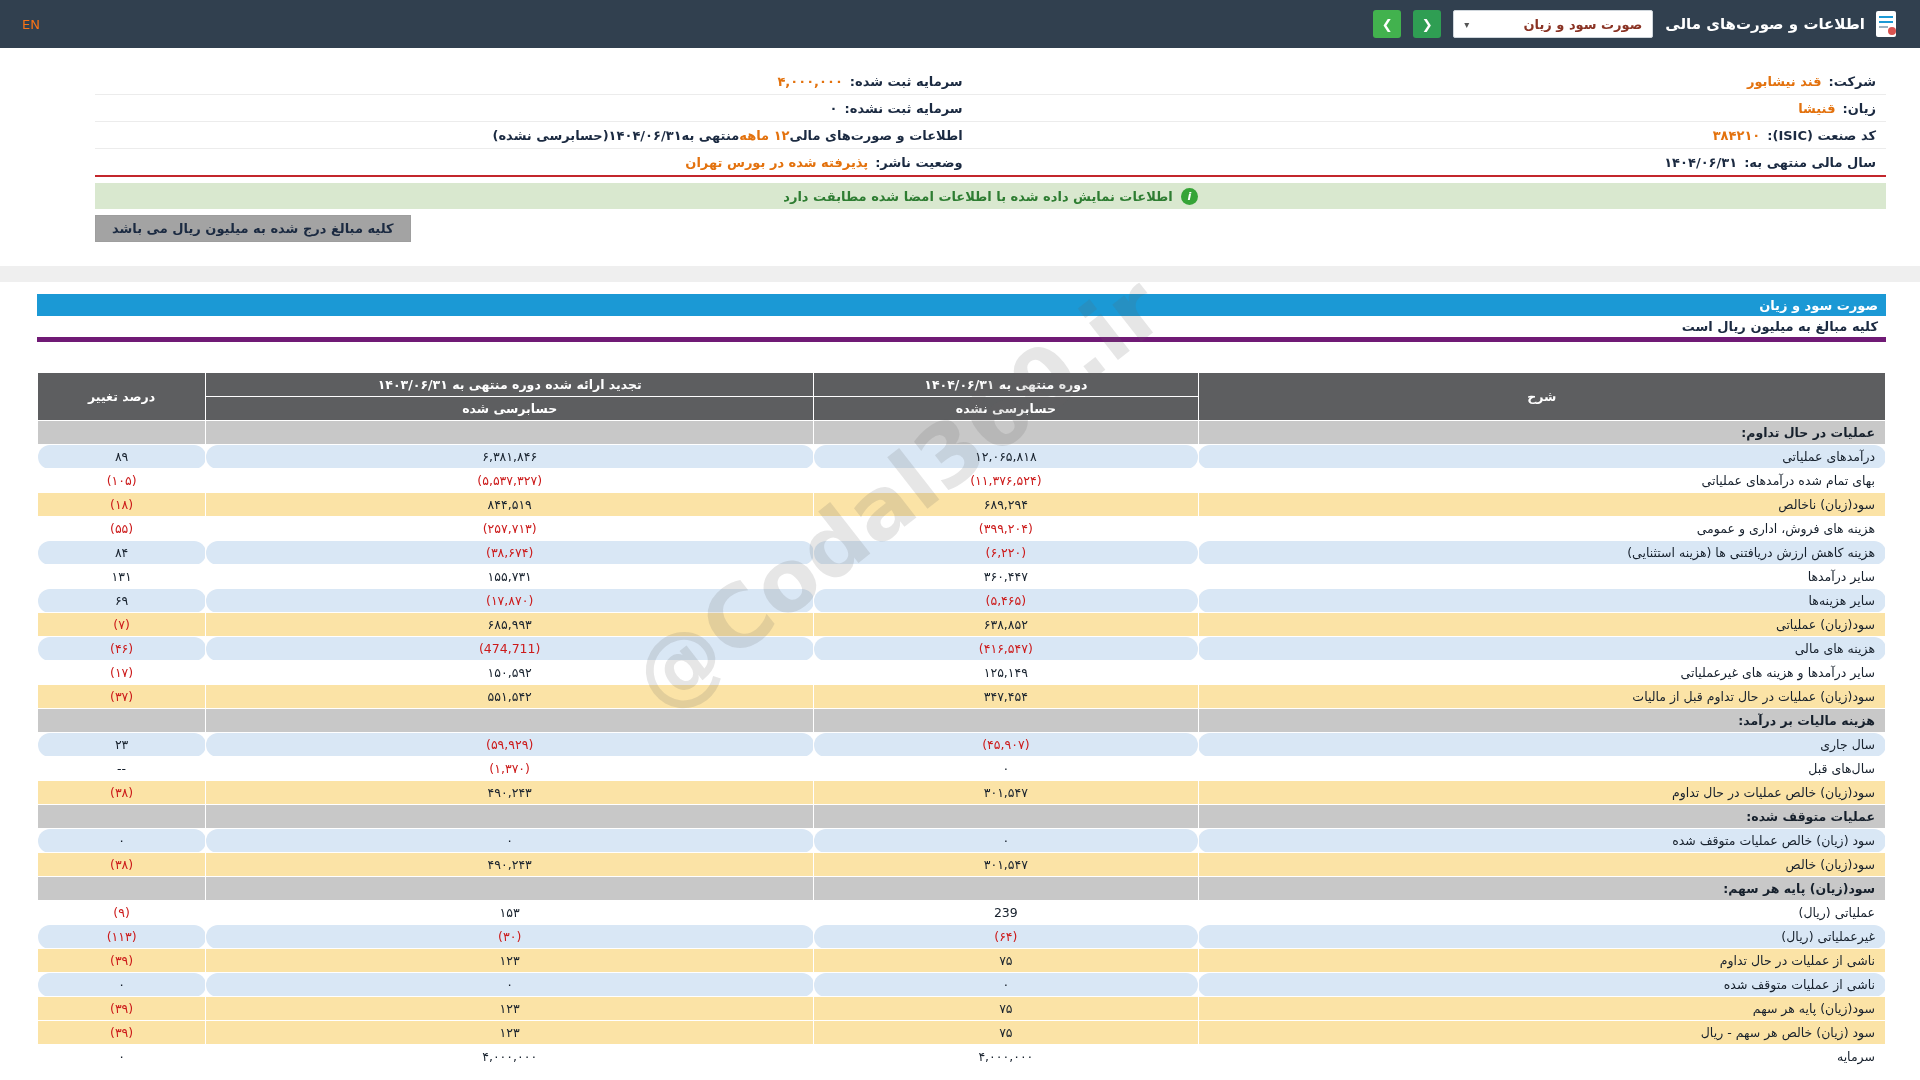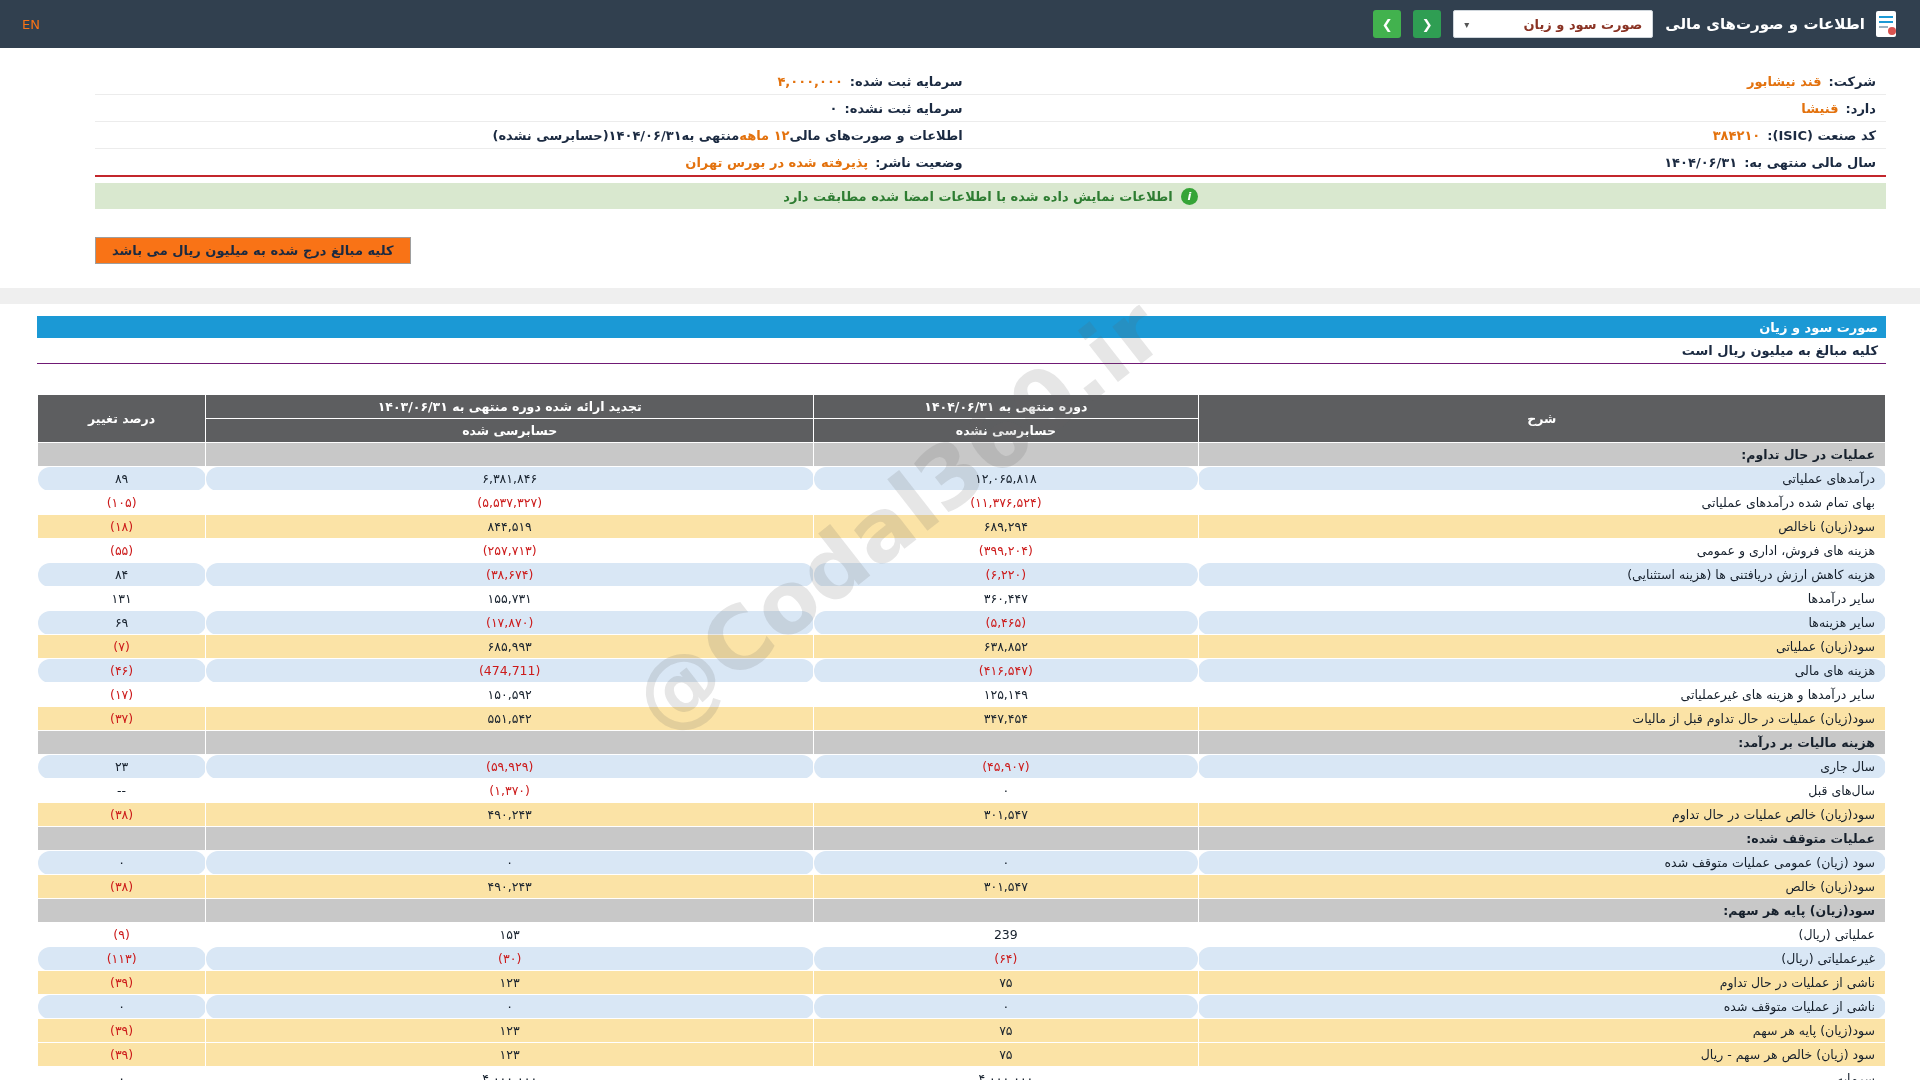--- a/index.html
+++ b/index.html
@@ -54,38 +54,38 @@
     font-size: 13px; font-weight: bold;
   }
   .info-icon {
     width: 17px; height: 17px; border-radius: 50%; background: #35a437; color: #fff;
     display: flex; align-items: center; justify-content: center;
     font-size: 11px; font-weight: bold; font-style: italic; flex: 0 0 auto;
   }
 
   
   .note-box {
-    margin-top: 28px; margin-inline-start: auto; width: fit-content;
-    border: 1px solid #9e9e9e; background: #f97316; padding: 5px 16px;
+    margin-top: 6px; margin-inline-start: auto; width: fit-content;
+    border: 1px solid #9e9e9e; background: #a3a3a3; padding: 5px 16px;
     font-size: 13px; font-weight: bold; color: #1b2a41;
   }
 
   .divider-band { margin-top: 24px; height: 16px; background: #efefef; }
 
   
   .statement-wrap { margin: 12px 34px 0 37px; position: relative; }
   .blue-bar {
     height: 22px; background: var(--blue-bar, #1b99d5); color: #fff;
     display: flex; align-items: center; padding: 0 8px;
     font-size: 13px; font-weight: bold;
   }
   .unit-row {
     height: 26px; display: flex; align-items: center; padding: 0 8px;
     font-size: 13px; font-weight: bold; color: #1b2a41;
-    border-bottom: 1px solid #701a75; background: #fff;
+    border-bottom: 5px solid #701a75; background: #fff;
   }
   table.statement { width: 100%; border-collapse: collapse; table-layout: fixed; margin-top: 30px; }
   .statement th {
     background: var(--header-gray, #5d5e60); color: #fff;
     font-size: 12.5px; font-weight: bold; height: 24px;
     border: 1px solid #fff; padding: 0 6px; text-align: center;
   }
   .statement td {
     height: 24px; font-size: 12.5px; border: 1px solid #fff; padding: 0 10px;
     color: #16202c; overflow: hidden; white-space: nowrap;
@@ -139,21 +139,21 @@
           <span class="info-label">شرکت:</span>
           <span class="info-value accent">قند نیشابور</span>
         </div>
         <div class="info-cell left">
           <span class="info-label">سرمایه ثبت شده:</span>
           <span class="info-value accent">۴,۰۰۰,۰۰۰</span>
         </div>
       </div>
       <div class="info-row">
         <div class="info-cell right">
-          <span class="info-label">دارد:</span>
+          <span class="info-label">زیان:</span>
           <span class="info-value accent">قنیشا</span>
         </div>
         <div class="info-cell left">
           <span class="info-label">سرمایه ثبت نشده:</span>
           <span class="info-value plain">۰</span>
         </div>
       </div>
       <div class="info-row">
         <div class="info-cell right">
           <span class="info-label">کد صنعت (ISIC):</span>
@@ -311,21 +311,21 @@
           <td class="num">۴۹۰,۲۴۳</td>
           <td class="num neg">(۳۸)</td>
         </tr>
         <tr class="sec">
           <td class="desc">عملیات متوقف شده:</td>
           <td class="num"></td>
           <td class="num"></td>
           <td class="num"></td>
         </tr>
         <tr class="shade-blue">
-          <td class="desc">سود (زیان) عمومی عملیات متوقف شده</td>
+          <td class="desc">سود (زیان) خالص عملیات متوقف شده</td>
           <td class="num">۰</td>
           <td class="num">۰</td>
           <td class="num">۰</td>
         </tr>
         <tr class="shade-gold">
           <td class="desc">سود(زیان) خالص</td>
           <td class="num">۳۰۱,۵۴۷</td>
           <td class="num">۴۹۰,۲۴۳</td>
           <td class="num neg">(۳۸)</td>
         </tr>

